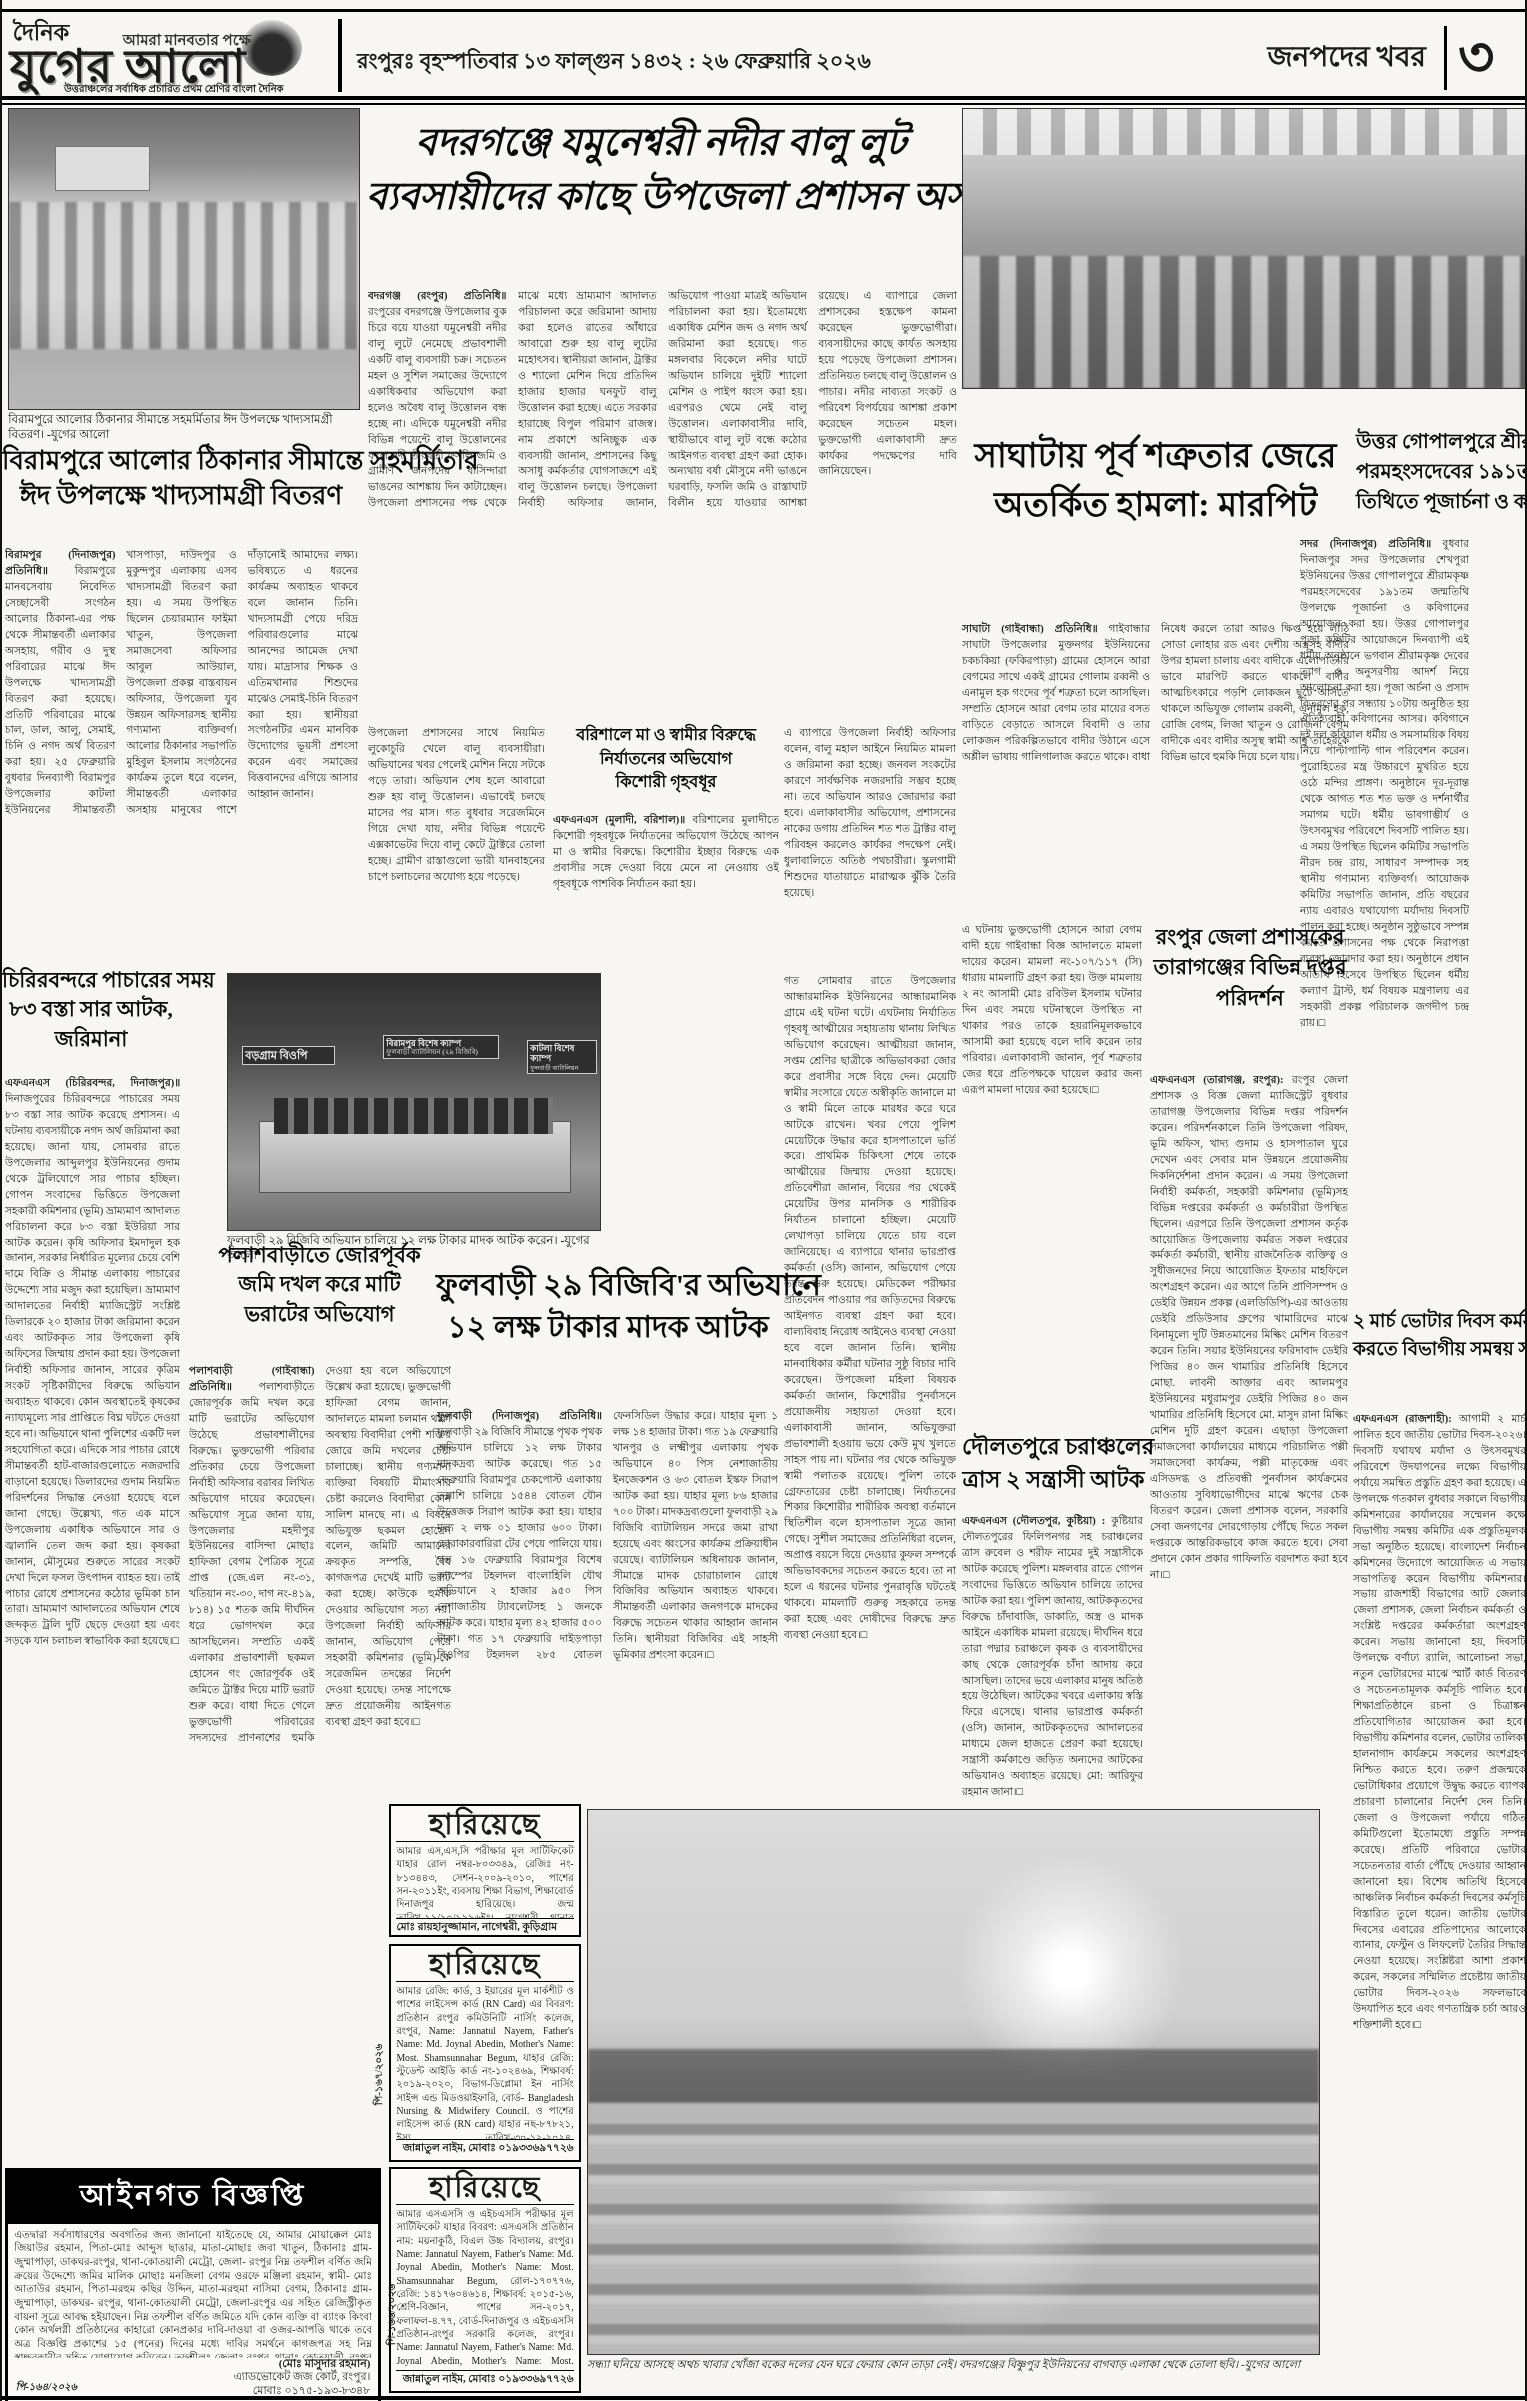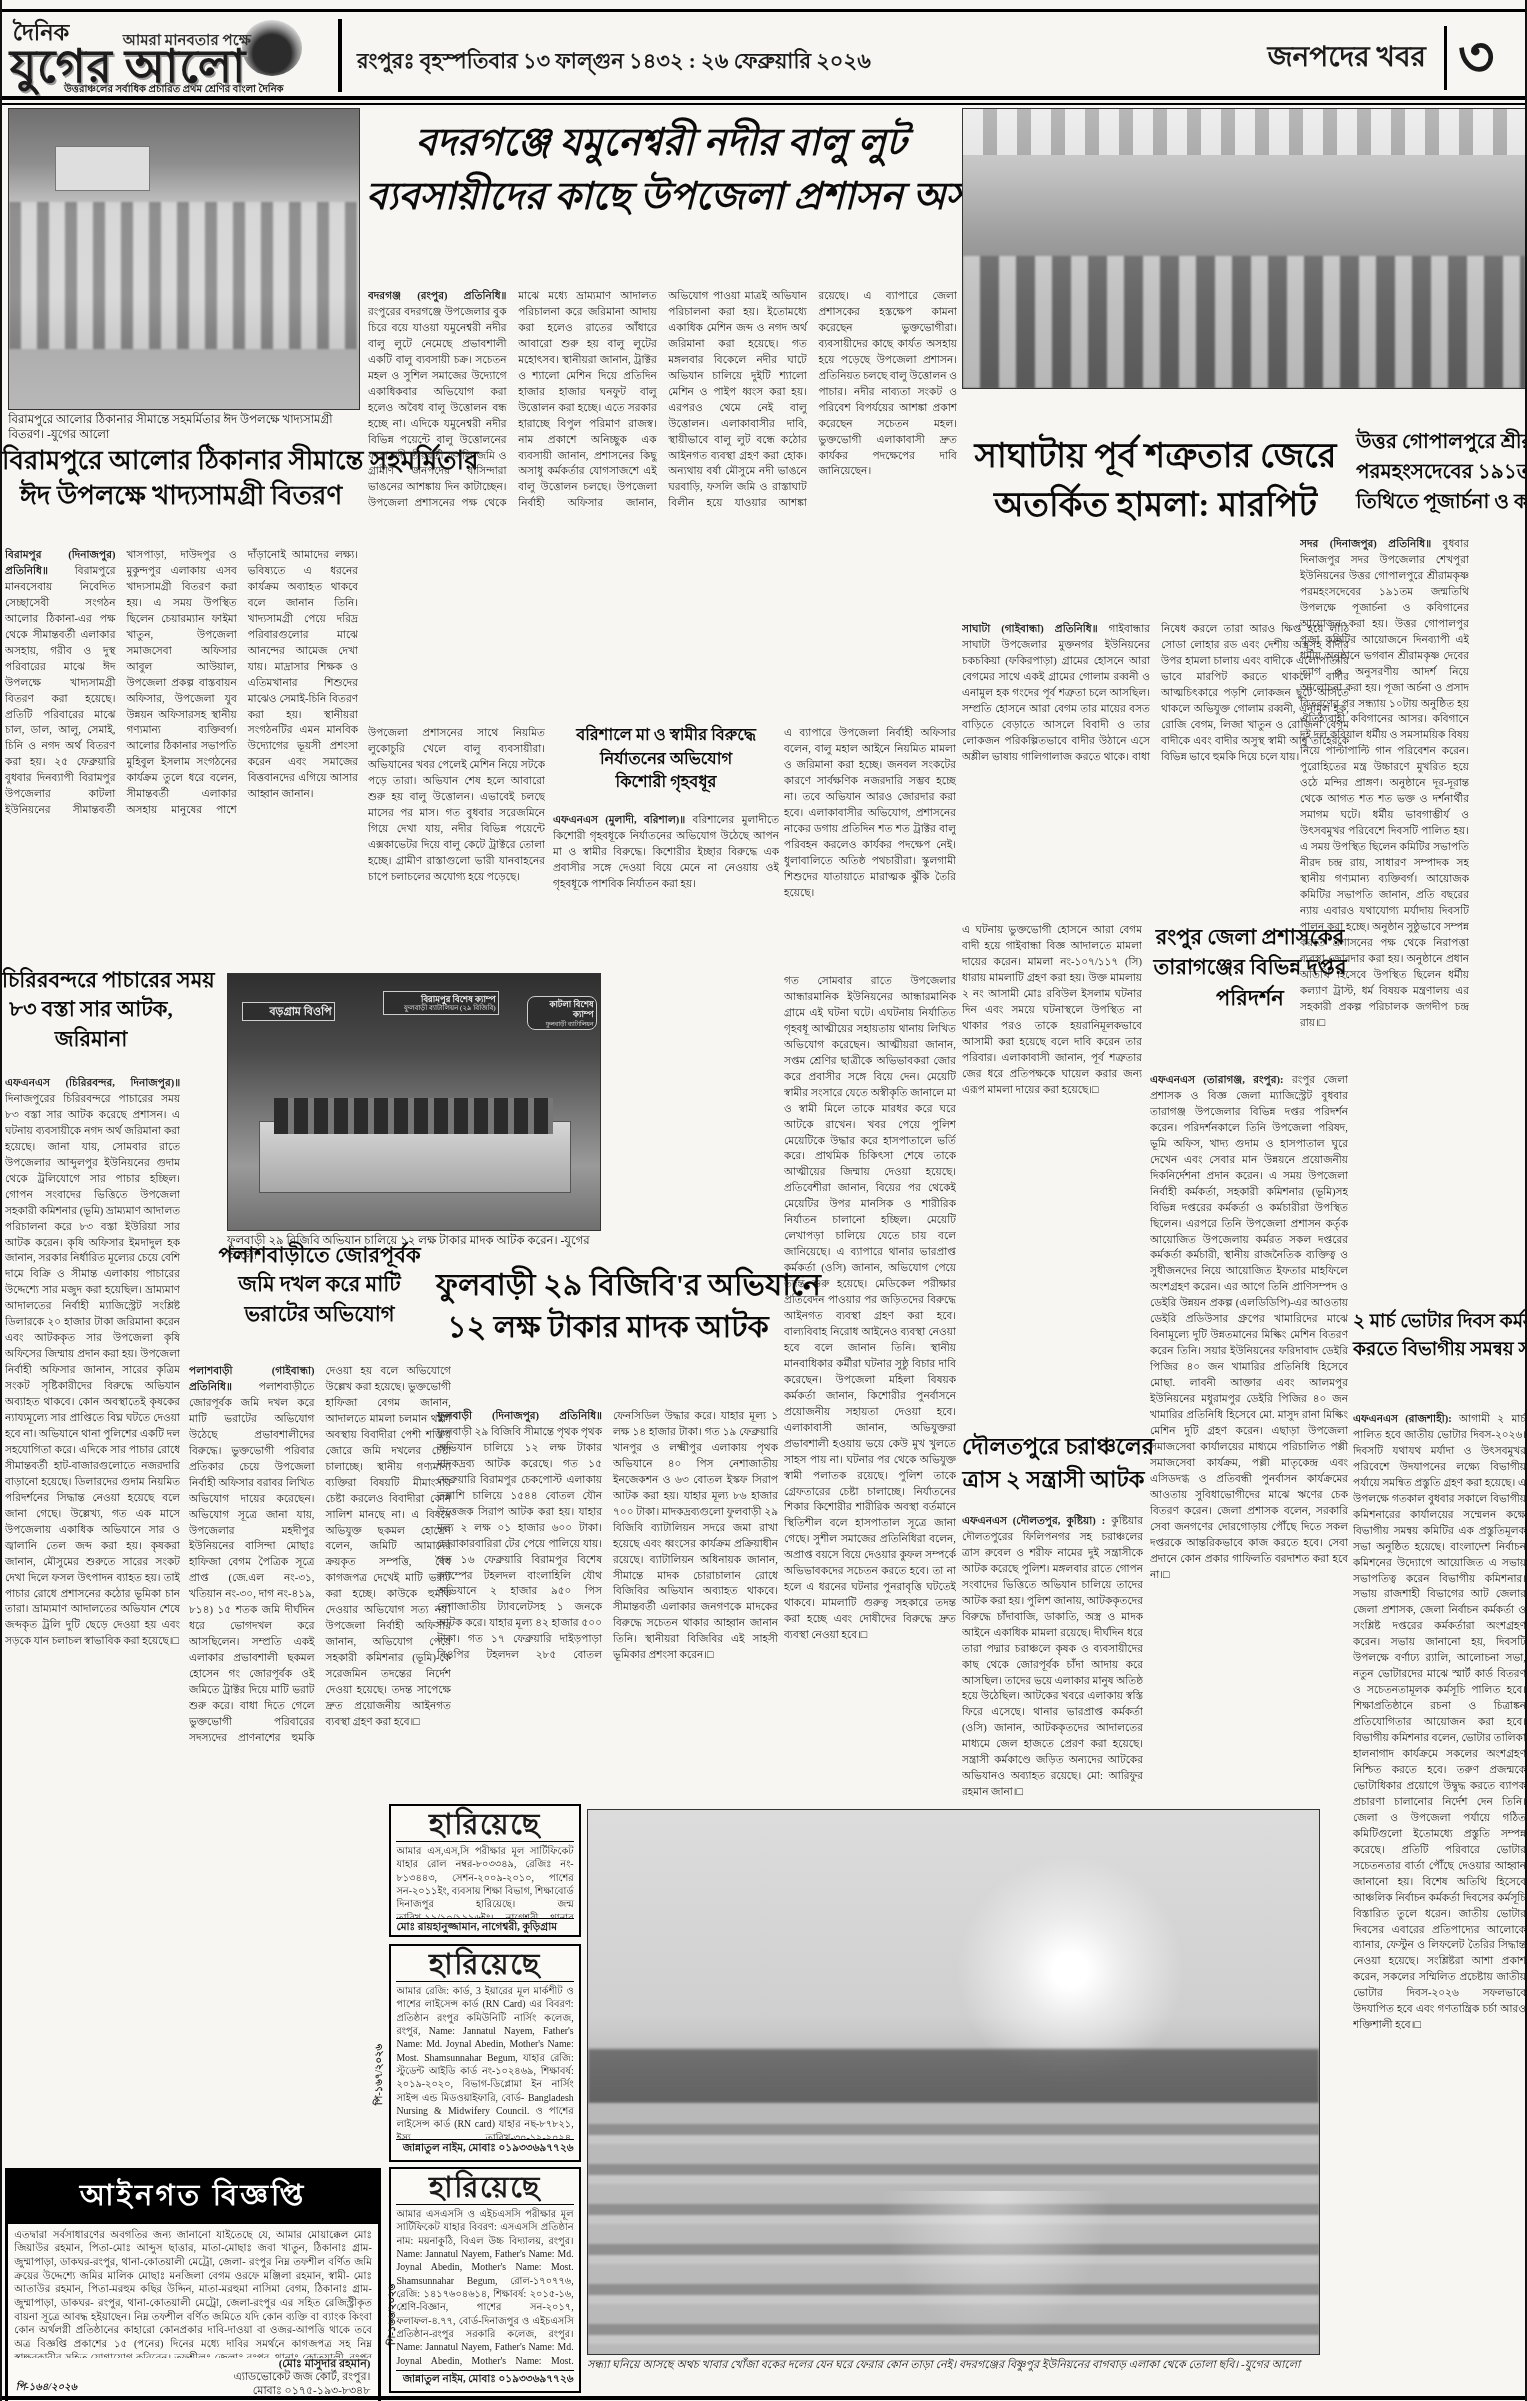--- a/index.html
+++ b/index.html
@@ -16,21 +16,21 @@
   .cols2{column-count:2;column-gap:11px;}
   .cols3{column-count:3;column-gap:11px;}
   .cols4{column-count:4;column-gap:11.6px;}
   .photo{border:1.5px solid #333;overflow:hidden;background:#b9b9b9;}
   .vert{writing-mode:vertical-rl;transform:rotate(180deg);font-size:10px;font-weight:bold;color:#222;}
   .adbox{border:2.3px solid #000;background:#fbfaf7;box-sizing:border-box;padding:1.5px 5.4px;}
   .adtitle{font-weight:900;font-size:29px;text-align:center;line-height:1.15;letter-spacing:1.5px;}
   .adbody{font-size:9.8px;line-height:1.36;text-align:justify;overflow:hidden;border-top:1.5px solid #000;padding-top:2.3px;}
   .adsig{font-weight:bold;font-size:10.5px;}
   .plaque{position:absolute;background:#2e2e2e;color:#f2f2f2;border:0.8px solid #cfcfcf;
-          text-align:right;font-weight:bold;line-height:1.25;padding:1.5px 2.3px;box-sizing:border-box;}
+          text-align:left;font-weight:bold;line-height:1.25;padding:1.5px 2.3px;box-sizing:border-box;margin-top:44px;}
   .legal{border:3.1px solid #000;background:#fbfaf7;box-sizing:border-box;}
   .legal-title{background:#000;color:#fff;font-weight:900;font-size:29px;text-align:center;
                letter-spacing:3.1px;padding:0.8px 0 3.1px 0;}
   .legal-body{font-size:10.2px;line-height:1.34;text-align:justify;padding:3.9px 6.2px 0 6.2px;overflow:hidden;}
 </style>
 </head>
 <body>
 
 <div id="page">
 
@@ -115,21 +115,21 @@
   </div>
 
   <div class="abs photo" style="left:225px;top:973px;width:372px;height:256px;background:linear-gradient(180deg,#2f2f2f 0%,#4a4a4a 30%,#787878 55%,#9a9a9a 75%,#6f6f6f 100%);">
     <div class="abs" style="left:31px;top:147px;width:310px;height:70px;background:linear-gradient(180deg,#d6d6d6,#a8a8a8);border:0.8px solid #555;"></div>
     <div class="abs" style="left:46px;top:124px;width:279px;height:36px;background:repeating-linear-gradient(90deg,#2b2b2b 0 14px,#777 14px 20px);"></div>
     <div class="plaque" style="left:14px;top:28px;width:93px;font-size:11px;">বড়গ্রাম বিওপি</div>
     <div class="plaque" style="left:155px;top:17px;width:116px;font-size:8.5px;">
       <div>বিরামপুর বিশেষ ক্যাম্প</div>
       <div style="font-size:7px;font-weight:normal;">ফুলবাড়ী ব্যাটালিয়ন (২৯ বিজিবি)</div>
     </div>
-    <div class="plaque" style="left:299px;top:22px;width:70px;font-size:8.5px;border-radius:8px;">
+    <div class="plaque" style="left:299px;top:22px;width:70px;font-size:8.5px;">
       <div>কাটলা বিশেষ ক্যাম্প</div>
       <div style="font-size:6.2px;font-weight:normal;">ফুলবাড়ী ব্যাটালিয়ন</div>
     </div>
   </div>
   <div class="abs caption" style="left:225px;top:1233px;width:372px;">ফুলবাড়ী ২৯ বিজিবি অভিযান চালিয়ে ১২ লক্ষ টাকার মাদক আটক করেন। -যুগের আলো</div>
 
   <div class="abs hl" style="left:434px;top:1264px;width:344px;font-size:30px;line-height:1.4;">
     <div class="ln">ফুলবাড়ী ২৯ বিজিবি'র অভিযানে</div>
     <div class="ln">১২ লক্ষ টাকার মাদক আটক</div>
   </div>

